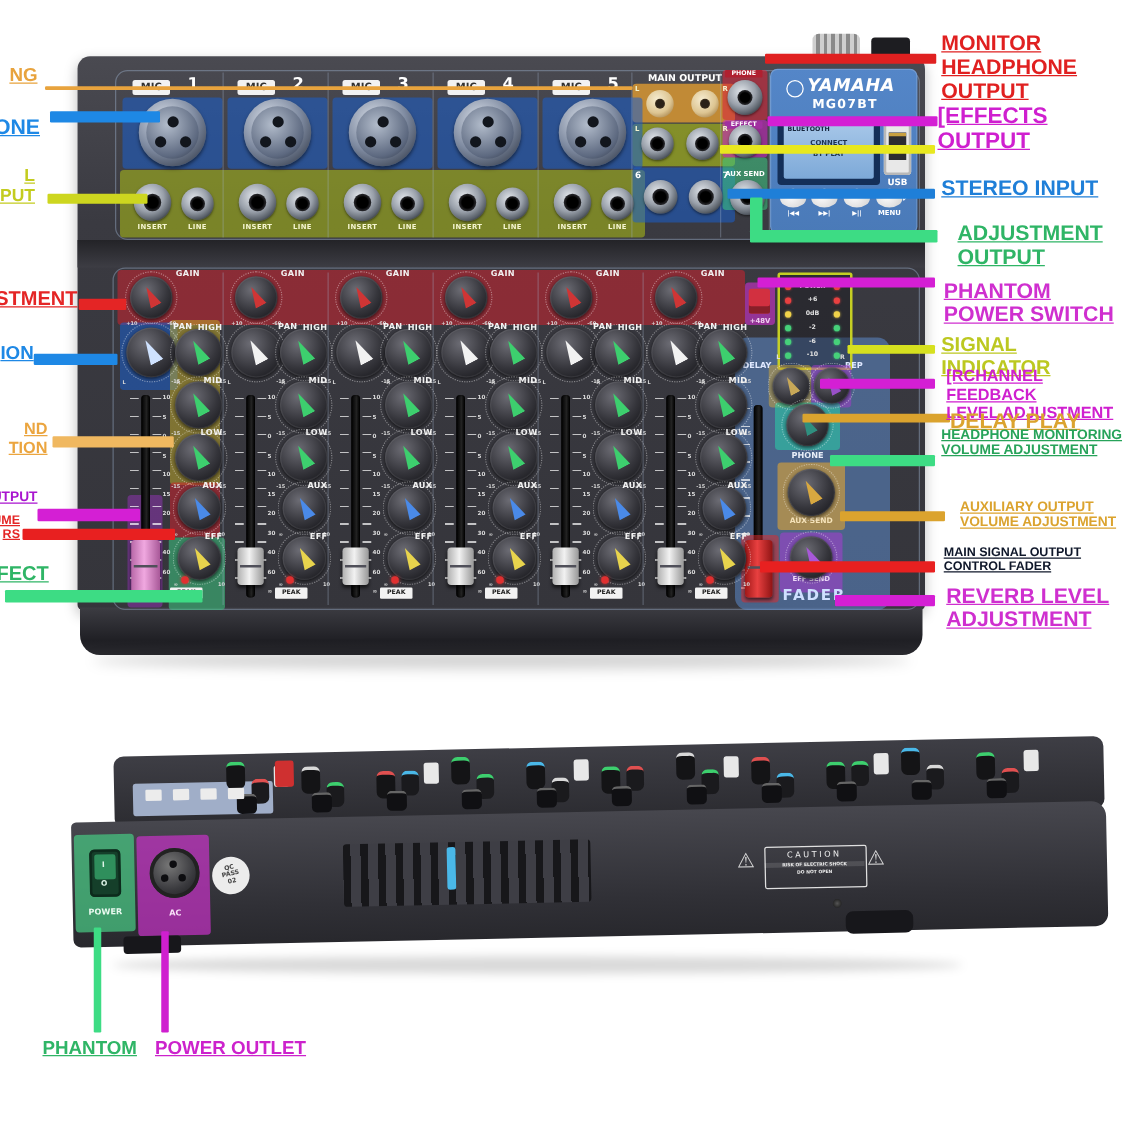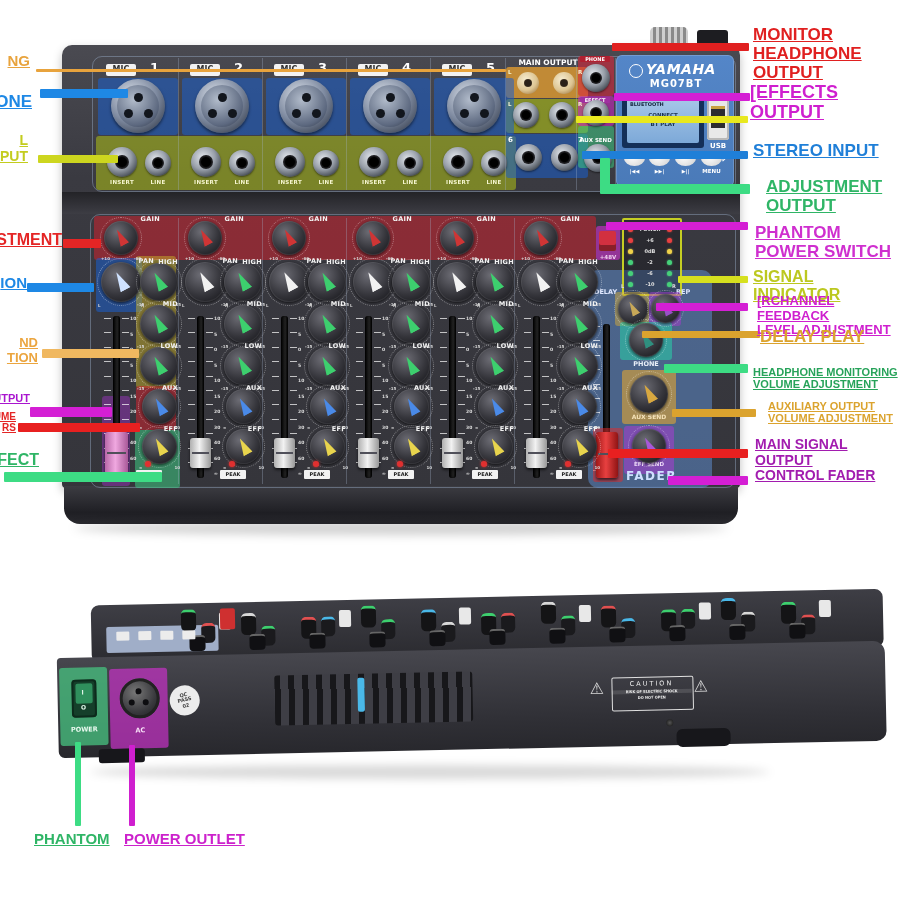--- a/index.html
+++ b/index.html
@@ -826,23 +826,25 @@
     <div class="cl right" style="left: 750px; top: 82px; font-size: 18px; color: rgb(207, 31, 207);">[EFFECTS OUTPUT</div>
     <div class="cl right" style="left: 753px; top: 141px; font-size: 17px; color: rgb(31, 127, 216);">STEREO INPUT</div>
     <div class="cl right" style="left: 766px; top: 177px; font-size: 17px; color: rgb(47, 181, 102);">ADJUSTMENT
 OUTPUT</div>
     <div class="cl right" style="left: 755px; top: 223px; font-size: 17px; color: rgb(207, 47, 207);">PHANTOM
 POWER SWITCH</div>
     <div class="cl right" style="left: 753px; top: 268px; font-size: 16px; color: rgb(188, 200, 32);">SIGNAL INDICATOR</div>
     <div class="cl right" style="left: 757px; top: 294px; font-size: 13px; color: rgb(207, 31, 207);">[RCHANNEL FEEDBACK
 LEVEL ADJUSTMENT</div>
     <div class="cl right" style="left: 760px; top: 327px; font-size: 17px; color: rgb(219, 163, 46);">DELAY PLAY</div>
-    <div class="cl right" style="left: 753px; top: 366px; font-size: 11px; color: rgb(39, 163, 90);">HEADPHONE MONITORING
+    <div class="cl right" style="left: 753px; top: 342px; font-size: 11px; color: rgb(39, 163, 90);">HEADPHONE MONITORING
 VOLUME ADJUSTMENT</div>
     <div class="cl right" style="left: 768px; top: 400px; font-size: 11px; color: rgb(219, 163, 46);">AUXILIARY OUTPUT
 VOLUME ADJUSTMENT</div>
-    <div class="cl right" style="left: 755px; top: 437px; font-size: 14px; color: #a21caf;">MAIN SIGNAL OUTPUT
+    <div class="cl right" style="left: 755px; top: 437px; font-size: 10px; color: #0f172a;">MAIN SIGNAL OUTPUT
 CONTROL FADER</div>
+    <div class="cl right" style="left: 757px; top: 467px; font-size: 17px; color: rgb(207, 47, 207);">REVERB LEVEL
+ADJUSTMENT</div>
     <div class="line" style="left: 75px; top: 742px; width: 6px; height: 84px; background: rgb(61, 220, 132);"></div>
     <div class="line" style="left: 129px; top: 745px; width: 6px; height: 81px; background: rgb(207, 31, 207);"></div>
     <div class="cl left" style="left: 34px; top: 831px; font-size: 15px; color: rgb(47, 181, 102); text-align: left;">PHANTOM</div>
     <div class="cl left" style="left: 124px; top: 831px; font-size: 15px; color: rgb(204, 34, 204); text-align: left;">POWER OUTLET</div>
   </div>
 
 </body></html>

